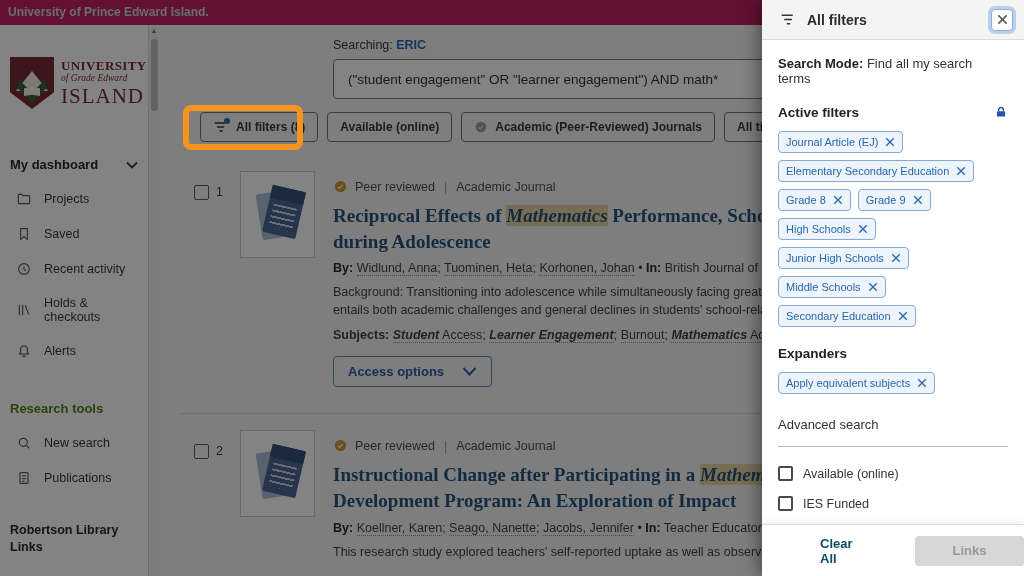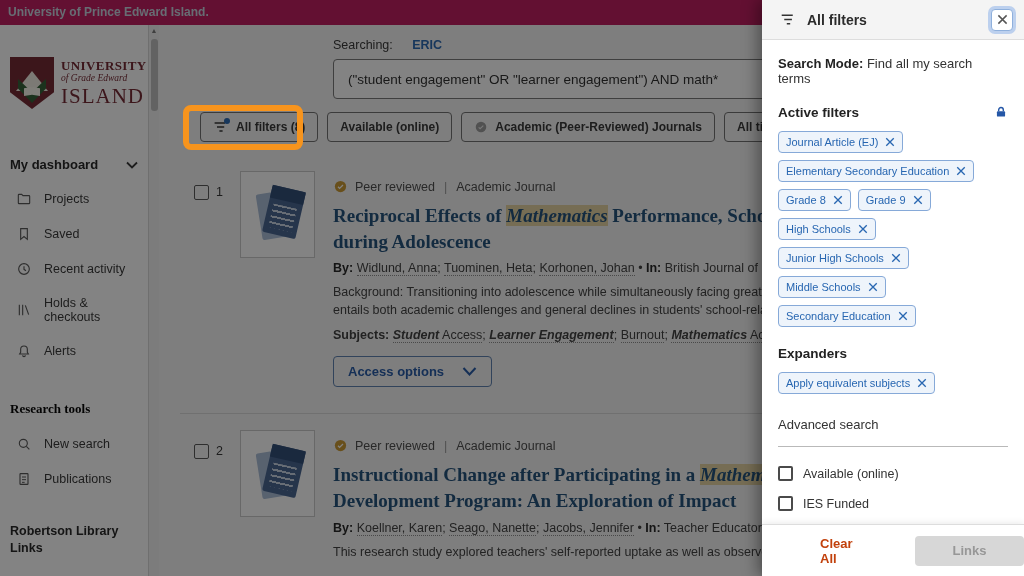--- a/index.html
+++ b/index.html
@@ -17,34 +17,34 @@
   .shield .chev { position:absolute; left:8px; top:22px; width:28px; height:24px; background:#2f5d33; clip-path:polygon(0 0,50% 55%,100% 0,100% 40%,50% 100%,0 40%); }
   .shield .book { position:absolute; left:14px; top:30px; width:16px; height:9px; background:#f7f4ea; clip-path:polygon(0 15%,45% 0,50% 10%,55% 0,100% 15%,100% 100%,50% 85%,0 100%); }
   .logo-text { font-family:"Liberation Serif", serif; color:#71242e; line-height:1; }
   .logo-text .l1 { font-size:13px; letter-spacing:.4px; font-weight:bold; }
   .logo-text .l2 { font-size:9.5px; font-style:italic; margin:2px 0; }
   .logo-text .l3 { font-size:21px; letter-spacing:1px; }
   .nav { padding:0 10px; }
   .nav-head { display:flex; align-items:center; justify-content:space-between; font-size:13px; font-weight:bold; color:#222; margin-top:48px; }
   .nav-item { display:flex; align-items:center; gap:12px; font-size:12.5px; color:#333; margin-top:19px; padding-left:6px; cursor:pointer; }
   .nav-item svg { flex:0 0 auto; }
-  .nav-sect { font-size:13px; font-weight:bold; color:#000000; margin-top:42px;font-family:Liberation Serif, serif; }
+  .nav-sect { font-size:13px; font-weight:bold; color:#4d7c0f; margin-top:42px; }
   .nav-sect2 { font-size:12.5px; font-weight:bold; color:#222; margin-top:36px; line-height:1.35; }
   .nav-plain { font-size:12.5px; color:#333; margin-top:20px; }
 
   
   .vscroll { position:absolute; left:148px; top:25px; width:11px; height:551px; background:#f1f1f1; border-left:1px solid #d6d6d6; z-index:1; }
   .vscroll .arr { width:100%; height:12px; font-size:7px; color:#777; text-align:center; line-height:12px; }
   .vscroll .thumb { position:absolute; left:2px; top:14px; width:7px; height:72px; background:#bdbdbd; border-radius:3px; }
 
   
   .main { position:absolute; left:159px; top:25px; width:860px; height:551px; background:#f4f4f4; z-index:1; overflow:hidden; }
   .search-head { margin:13px 0 0 174px; }
   .searching-line { font-size:12.5px; color:#333; }
-  .searching-line a { color:#2766b1; font-weight:bold; text-decoration:none; margin-left:16px; }
+  .searching-line a { color:#2766b1; font-weight:bold; text-decoration:none; margin-left:0; }
   .search-input { display:block; margin-top:7px; width:600px; height:40px; border:1px solid #767676; border-radius:4px; background:#fff; font-size:13.5px; color:#2b2b2b; padding:0 14px; font-family:"Liberation Sans", sans-serif; }
   .filter-row { display:flex; gap:9px; margin:13px 0 0 41px; }
   .fbtn { display:inline-flex; align-items:center; gap:7px; height:30px; padding:0 12px; border:1px solid #6e6e6e; border-radius:4px; background:transparent; font-size:12px; font-weight:bold; color:#333; cursor:pointer; font-family:"Liberation Sans", sans-serif; }
   .funnel-wrap { position:relative; width:16px; height:14px; }
   .funnel-wrap .bluedot { position:absolute; right:-1px; top:-2px; width:6px; height:6px; border-radius:50%; background:#2766b1; }
 
   .results { margin-top:29px; }
   .result { display:flex; padding-left:35px; }
   .sel-col { width:46px; display:flex; gap:7px; align-items:flex-start; padding-top:14px; }
   .rescb { width:15px; height:15px; border:1.5px solid #555; border-radius:2px; background:transparent; flex:0 0 auto; }
@@ -86,21 +86,21 @@
   .sect-label { font-size:13.5px; font-weight:bold; color:#222; }
   .chips { display:flex; flex-wrap:wrap; gap:7px; margin-top:11px; }
   .chip { display:inline-flex; align-items:center; gap:7px; font-size:11px; color:#2766b1; border:1px solid #86a9d8; background:#eef4fb; border-radius:4px; padding:4px 7px; cursor:pointer; }
   .adv-link { font-size:13px; color:#333; margin-top:23px; cursor:pointer; }
   .hline { border:none; border-top:1px solid #b9b9b9; margin-top:14px; }
   .cb-list { margin-top:19px; }
   .cbrow { display:flex; align-items:center; gap:10px; margin-bottom:15px; cursor:pointer; }
   .cb { width:15px; height:15px; border:2px solid #4a4a4a; border-radius:2px; background:#fff; flex:0 0 auto; }
   .cb-label { font-size:12.5px; color:#333; }
   .panel-foot { position:absolute; left:0; bottom:0; width:262px; height:52px; border-top:1px solid #ddd; box-shadow:0 -2px 6px rgba(0,0,0,.07); display:flex; align-items:center; background:#fff; }
-  .clear-link { margin-left:58px; font-size:13px; font-weight:bold; color:#c2410c; cursor:pointer; }
+  .clear-link { margin-left:58px; font-size:13px; font-weight:bold; color:#0c4a6e; cursor:pointer; }
   .apply-btn { margin-left:43px; width:110px; height:30px; background:#d7d7d7; color:#979797; border:none; border-radius:4px; font-size:13px; font-weight:bold; cursor:default; font-family:"Liberation Sans", sans-serif; }
 </style>
 </head>
 <body>
 
 <div class="topbar">
   <span>University of Prince Edward Island.</span>
 </div>
 
 <div class="sidebar">

